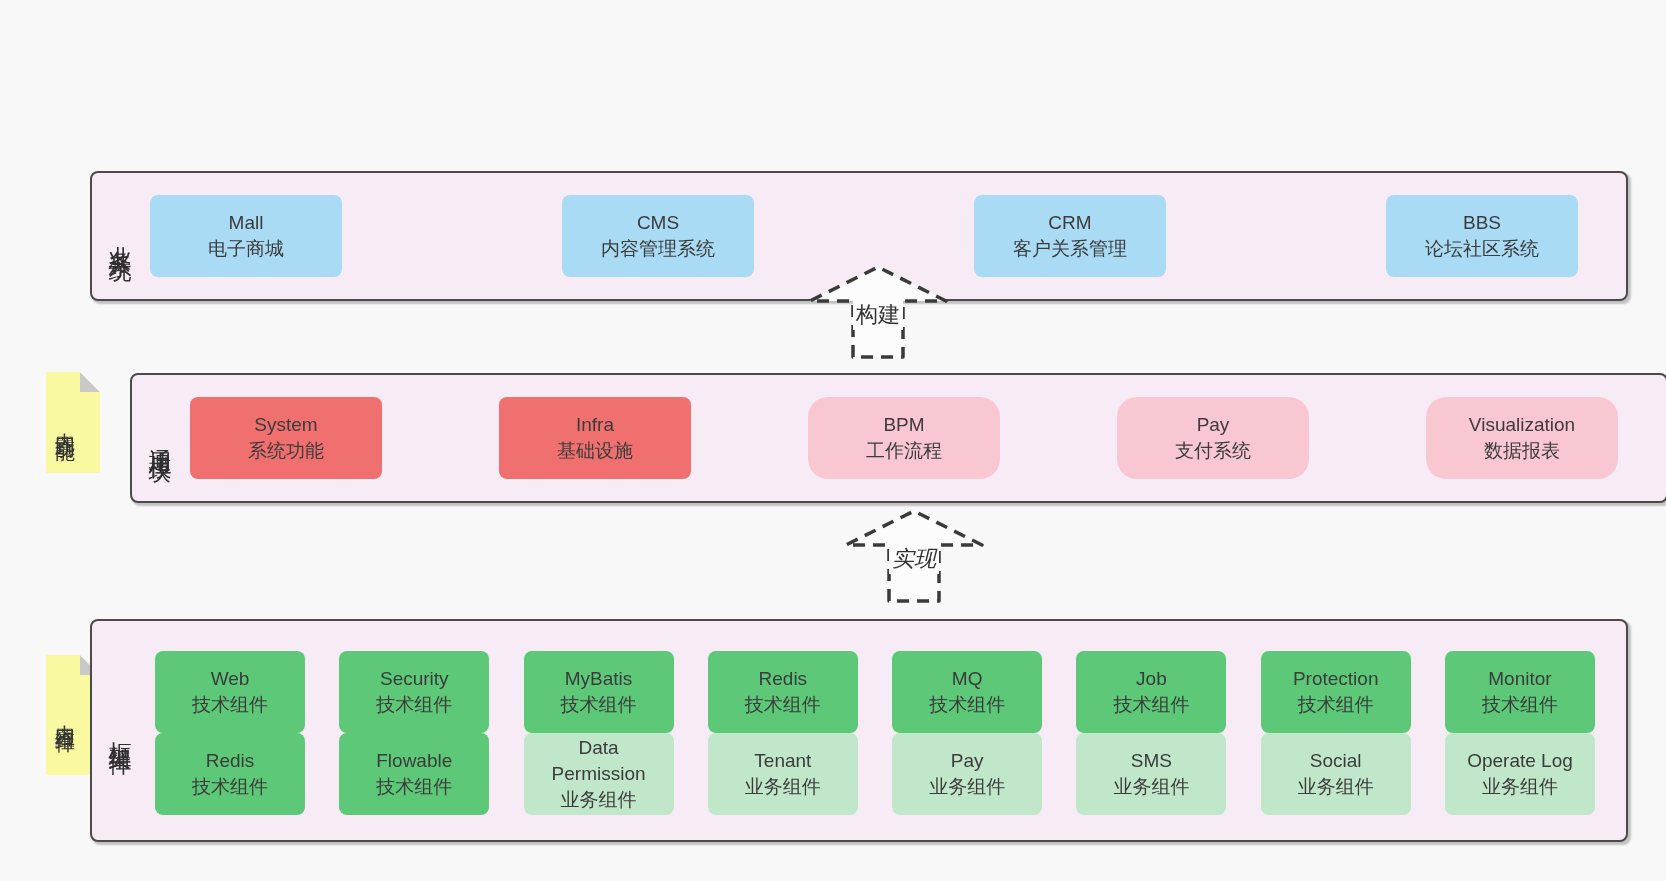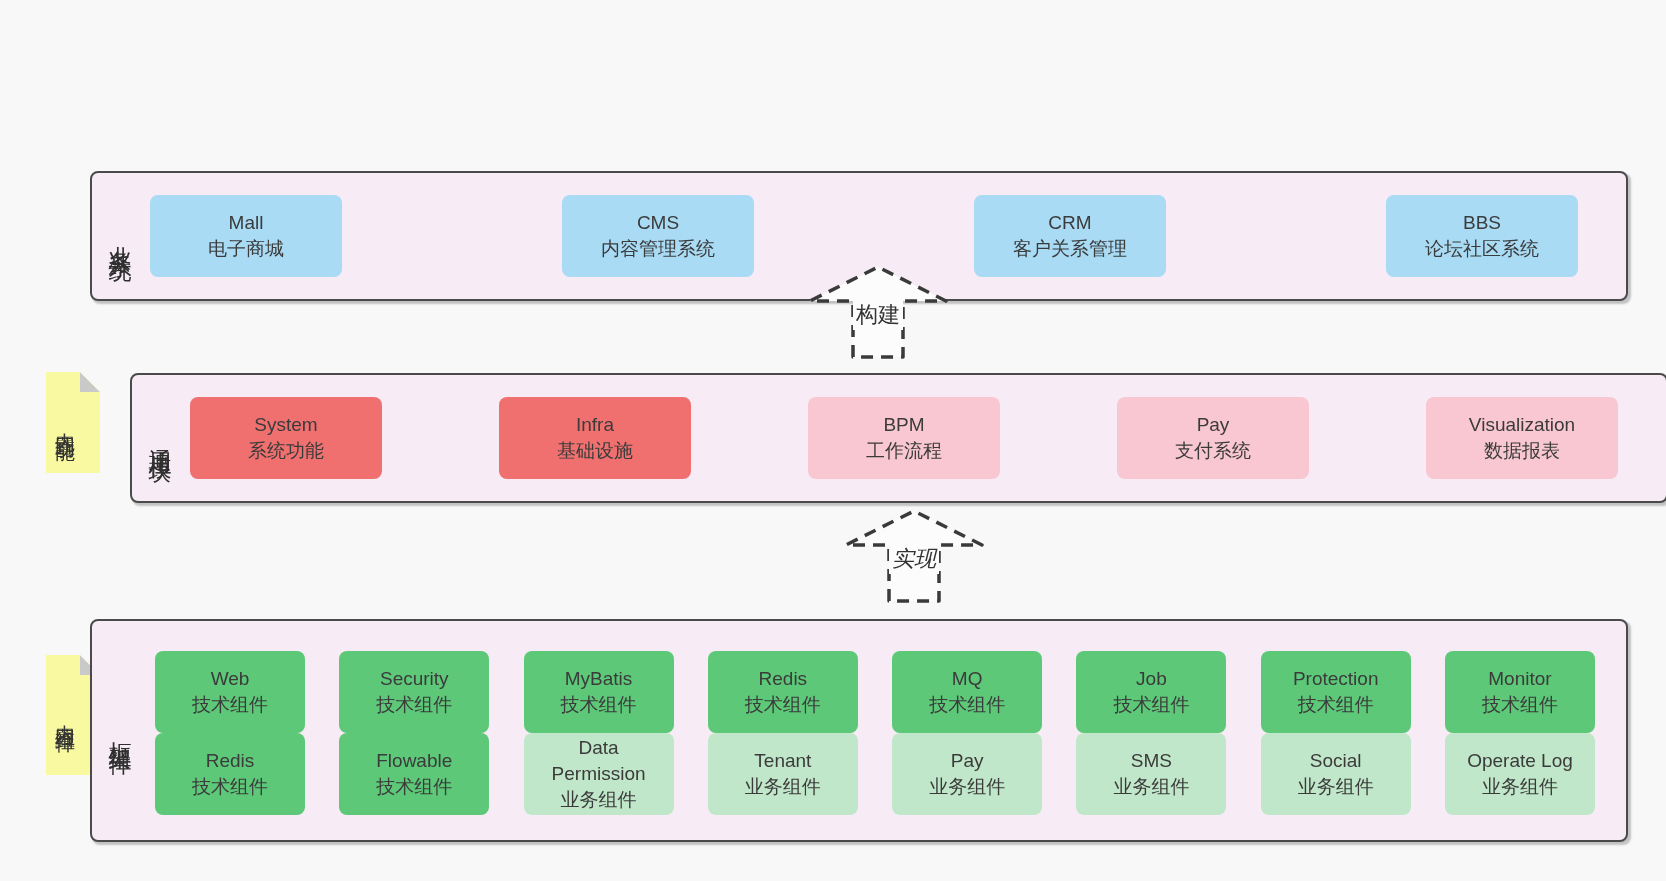--- a/index.html
+++ b/index.html
@@ -76,21 +76,21 @@
     align-items: center; justify-content: center;
     text-align: center;
     font-size: 19px; line-height: 26px;
     color: #3b3b3b;
     padding: 2px 6px;
   }
   .w-wide   { width: 192px; }
   .w-narrow { width: 150px; }
   .c-blue        { background: #a9dbf5; }
   .c-red         { background: #f0706f; }
-  .c-pink        { background: #f9c7d1; }
+  .c-pink        { background: #f9c7d1; border-radius: 20px; }
   .c-green       { background: #5cc878; }
   .c-light_green { background: #c0e7c9; }
 
   
   .arrow { position: absolute; width: 140px; height: 95px; }
   #arrow-build     { left: 808px; top: 264px; }
   #arrow-implement { left: 844px; top: 508px; font-style: italic; }
   .arrow svg { display: block; width: 140px; height: 95px; }
   .arrow-label {
     position: absolute;

